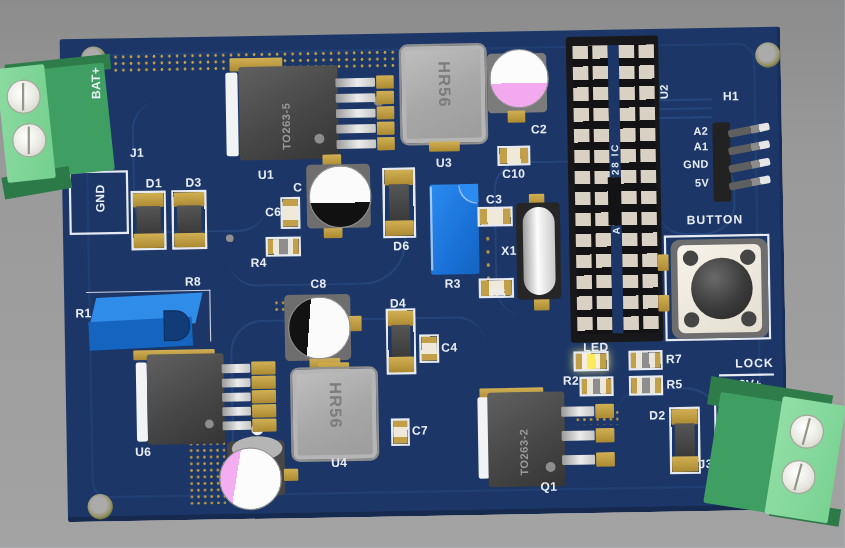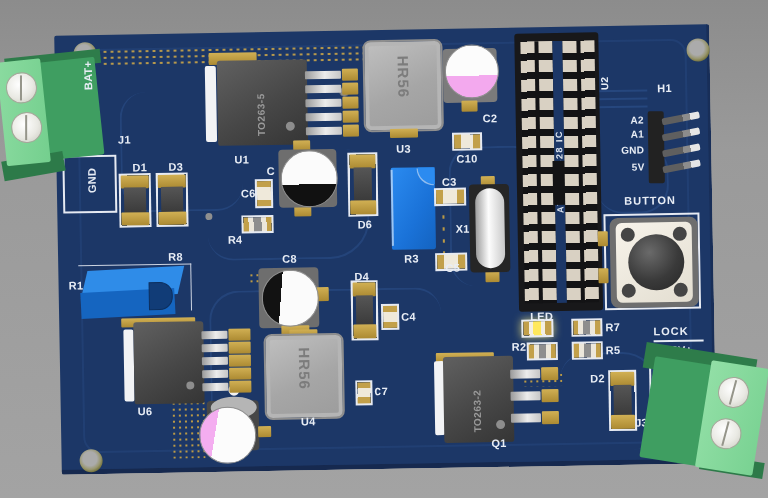--- a/index.html
+++ b/index.html
@@ -230,21 +230,21 @@
   <div class="a pad" style="left:481px;top:384px;width:17px;height:13px;"></div>
   <div class="a lbl" style="left:430px;top:410px;">Q1</div>
 
   <div class="a diode" style="left:550px;top:346px;width:24px;height:57px;">
     <div class="a pad" style="left:0;top:0;width:24px;height:14px;"></div>
     <div class="a dbody" style="left:3px;top:13px;width:18px;height:31px;"></div>
     <div class="a pad" style="left:0;top:43px;width:24px;height:14px;"></div>
   </div>
   <div class="a lbl" style="left:530px;top:347px;">D2</div>
 
-  <div class="a lbl" style="left:594px;top:301px;width:50px;text-align:left;border-bottom:2px solid #e8edf5;padding-bottom:3px;letter-spacing:1px;">LOCK</div>
+  <div class="a lbl" style="left:594px;top:301px;width:50px;text-align:right;border-bottom:2px solid #e8edf5;padding-bottom:3px;letter-spacing:1px;">LOCK</div>
   <div class="a lbl" style="left:594px;top:320px;width:50px;text-align:center;">12V+</div>
   <div class="a" style="left:589px;top:333px;width:56px;height:38px;border-top:2px solid #e8edf5;border-left:2px solid #e8edf5;"></div>
   <div class="a lbl" style="left:574px;top:392px;">J3</div>
 
   <div class="a" style="left:582px;top:318px;width:132px;height:136px;">
     <div class="a" style="left:2px;top:8px;width:112px;height:26px;background:#2e7c4a;transform:rotate(10deg);"></div>
     <div class="a" style="left:4px;top:18px;width:68px;height:102px;background:#3f9e61;transform:rotate(10deg);border-radius:2px;"></div>
     <div class="a" style="left:56px;top:116px;width:64px;height:16px;background:#2d7a49;transform:rotate(10deg);"></div>
     <div class="a" style="left:60px;top:22px;width:58px;height:108px;background:linear-gradient(100deg,#92dfa6,#79d292);transform:rotate(10deg);border-radius:2px;">
       <div class="a screw" style="left:11px;top:13px;width:31px;height:31px;">
@@ -273,21 +273,21 @@
   <div class="a lead" style="left:142px;top:298px;width:26px;"></div>
   <div class="a lead" style="left:142px;top:311px;width:26px;"></div>
   <div class="a lead" style="left:142px;top:324px;width:26px;"></div>
   <div class="a lead" style="left:142px;top:337px;width:26px;"></div>
   <div class="a lead" style="left:142px;top:350px;width:26px;"></div>
   <div class="a pad" style="left:169px;top:296px;width:22px;height:12px;"></div>
   <div class="a pad" style="left:169px;top:309px;width:22px;height:12px;"></div>
   <div class="a pad" style="left:169px;top:322px;width:22px;height:12px;"></div>
   <div class="a pad" style="left:169px;top:335px;width:22px;height:12px;"></div>
   <div class="a pad" style="left:169px;top:348px;width:22px;height:12px;"></div>
-  <div class="a lbl" style="left:77px;top:372px;">U6</div>
+  <div class="a lbl" style="left:62px;top:372px;">U6</div>
 
   <div class="a ebase" style="left:200px;top:236px;width:60px;height:60px;"></div>
   <div class="a pad" style="left:258px;top:256px;width:12px;height:14px;"></div>
   <div class="a pad" style="left:222px;top:294px;width:28px;height:10px;"></div>
   <div class="a ecirc" style="left:203px;top:238px;width:57px;height:57px;background:linear-gradient(95deg,#121212 34%,#fbfbfb 34%);"></div>
   <div class="a lbl" style="left:224px;top:222px;">C8</div>
 
   <div class="a diode" style="left:294px;top:252px;width:23px;height:56px;">
     <div class="a pad" style="left:0;top:0;width:23px;height:14px;"></div>
     <div class="a dbody" style="left:3px;top:13px;width:17px;height:30px;"></div>
@@ -297,20 +297,20 @@
   <div class="a capv" style="left:324px;top:276px;width:14px;height:22px;"></div>
   <div class="a lbl" style="left:342px;top:282px;">C4</div>
 
   <div class="a pad" style="left:230px;top:298px;width:28px;height:9px;"></div>
   <div class="a ind" style="left:204px;top:302px;width:80px;height:86px;">
     <div class="a vdn indtxt" style="left:30px;top:12px;height:64px;">HR56</div>
   </div>
   <div class="a lbl" style="left:240px;top:385px;">U4</div>
 
   <div class="a capv" style="left:297px;top:352px;width:13px;height:21px;"></div>
-  <div class="a lbl" style="left:314px;top:357px;font-family:Liberation Mono, monospace;">C7</div>
+  <div class="a lbl" style="left:314px;top:357px;">C7</div>
 
   <div class="a" style="left:146px;top:368px;width:52px;height:50px;background:#474747;border-radius:4px;"></div>
   <div class="a" style="left:150px;top:364px;width:46px;height:22px;border-radius:50%;background:#b5b5b5;"></div>
   <div class="a pad" style="left:197px;top:394px;width:13px;height:11px;"></div>
   <div class="a ecirc" style="left:138px;top:374px;width:57px;height:57px;background:linear-gradient(100deg,#f4adf0 30%,#fcfcfc 30%);"></div>
 
 </div>
 
 </body></html>

